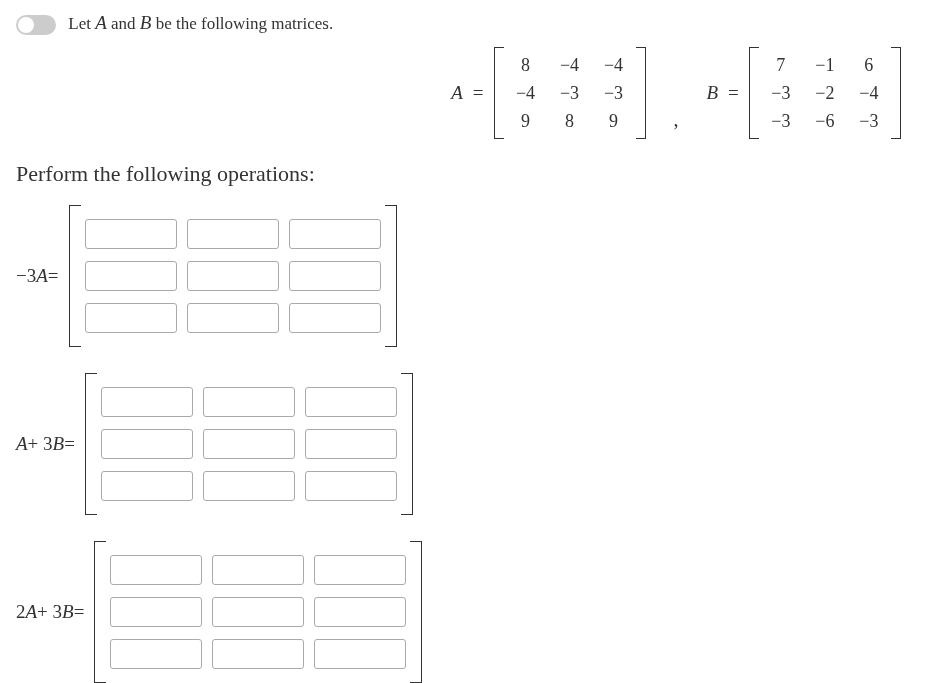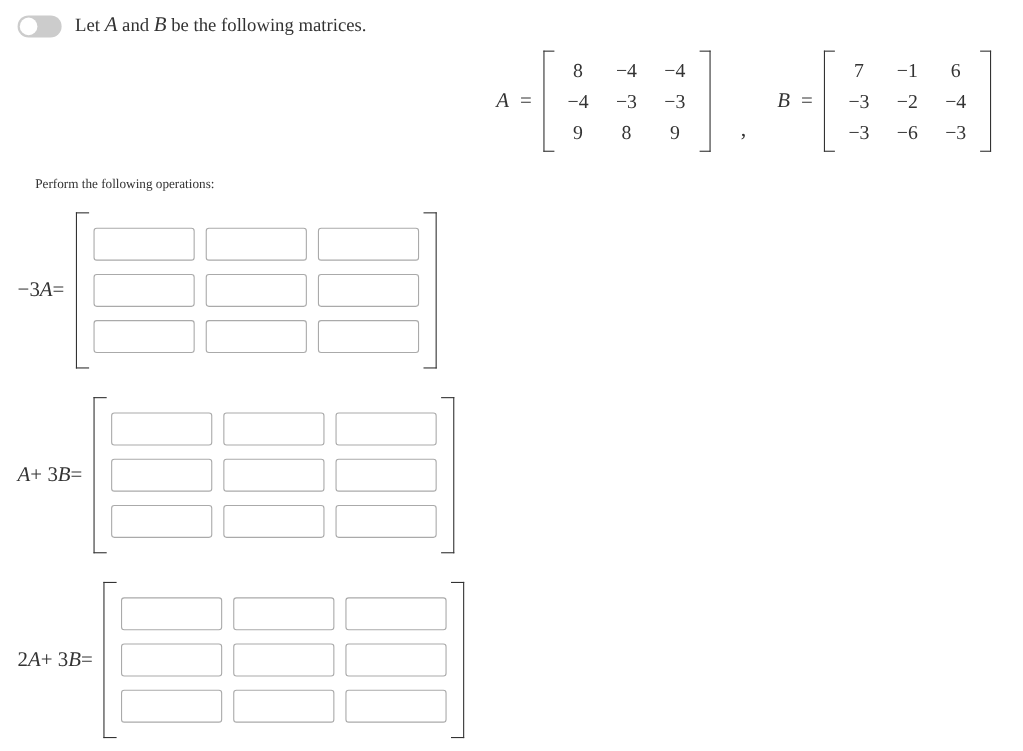--- a/index.html
+++ b/index.html
@@ -78,22 +78,22 @@
       font-size: 18px;
       line-height: 28px;
       font-family: 'Times New Roman', serif;
     }
     .comma {
       align-self: flex-end;
       font-size: 20px;
       margin-bottom: 8px;
     }
     .perform {
-      margin: 16px 0 18px 16px;
-      font-size: 12px;
+      margin: 16px 0 18px 0;
+      font-size: 22px;
     }
     .op-row {
       display: flex;
       align-items: center;
       margin-bottom: 26px;
     }
     .op-label {
       font-family: 'Times New Roman', serif;
       font-size: 19px;
       margin-right: 10px;

